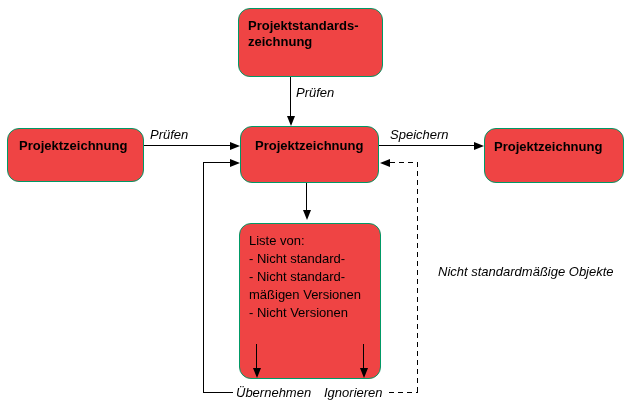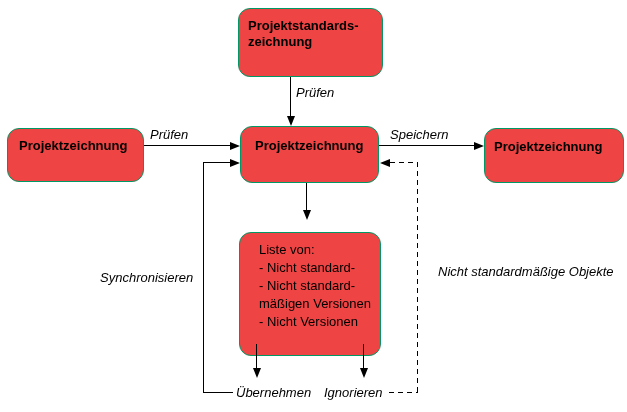--- a/index.html
+++ b/index.html
@@ -69,21 +69,21 @@
   </div>
 
   <div class="box" style="left:240px;top:126px;width:139px;height:57px;padding:11px 6px 0 14px;">
     <div class="box-title">Projektzeichnung</div>
   </div>
 
   <div class="box" style="left:484px;top:128px;width:140px;height:55px;padding:10px 6px 0 9px;">
     <div class="box-title">Projektzeichnung</div>
   </div>
 
-  <div class="box" style="left:239px;top:232px;width:142px;height:124px;padding:8px 0 0 19px;">
+  <div class="box" style="left:239px;top:223px;width:142px;height:156px;padding:8px 0 0 9px;">
     <div class="liste-line">Liste von:</div>
     <div class="liste-line">- Nicht standard-</div>
     <div class="liste-line">- Nicht standard-</div>
     <div class="liste-line">mäßigen Versionen</div>
     <div class="liste-line">- Nicht Versionen</div>
   </div>
 
   <div class="hline" style="left:144px;top:145px;width:87px;"></div>
   <div class="arr arr-right" style="left:230px;top:142px;"></div>
 
@@ -108,20 +108,19 @@
   <div class="arr arr-right" style="left:230px;top:159px;"></div>
 
   <div class="hdash" style="left:389px;top:392px;width:29px;"></div>
   <div class="vdash" style="left:417px;top:162px;height:231px;"></div>
   <div class="hdash" style="left:390px;top:162px;width:28px;"></div>
   <div class="arr arr-left" style="left:380px;top:159px;"></div>
 
   <div class="lbl" style="left:150px;top:126px;">Prüfen</div>
   <div class="lbl" style="left:296px;top:84px;">Prüfen</div>
   <div class="lbl" style="left:390px;top:126px;text-align:center;">Speichern</div>
-  <div class="lbl" style="left:100px;top:269px;">Synchronisieren</div>
   <div class="lbl" style="left:236px;top:384px;">Übernehmen</div>
   <div class="lbl" style="left:324px;top:384px;">Ignorieren</div>
   <div class="lbl" style="left:424px;top:263px;margin-left:14px;">
     <div>Nicht standardmäßige Objekte</div>
   </div>
 
 </div>
 
 </body></html>

